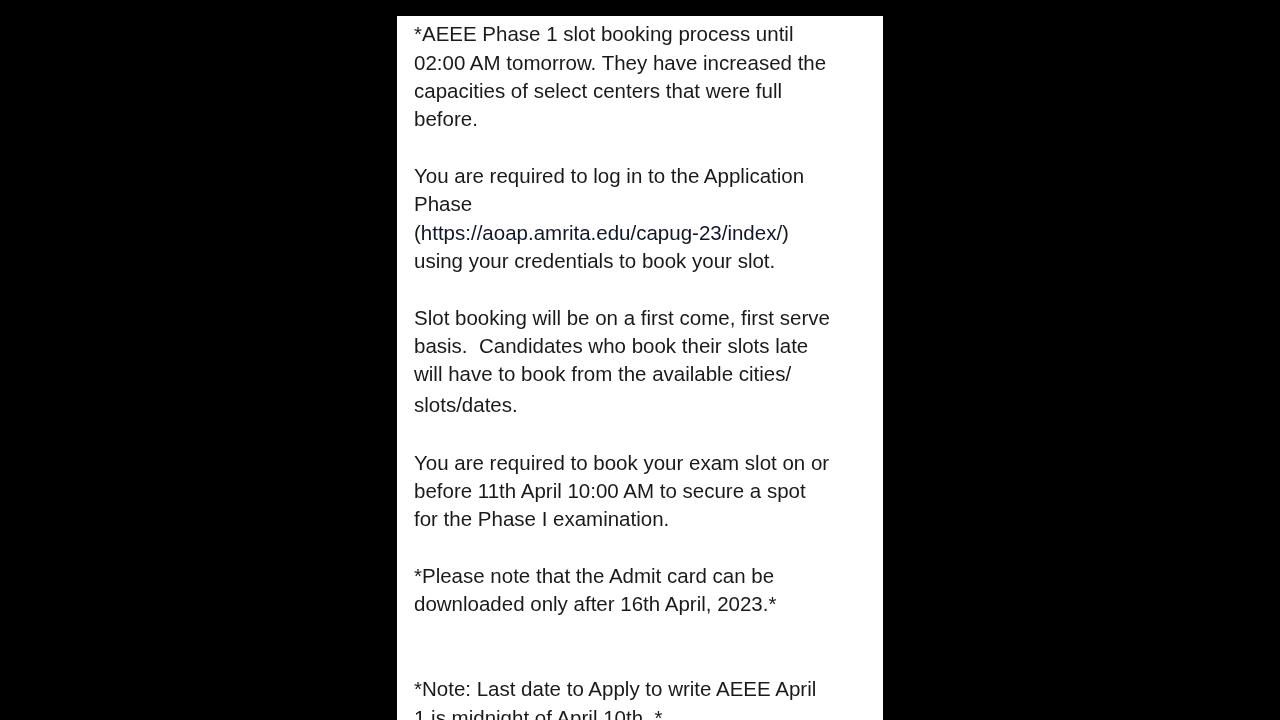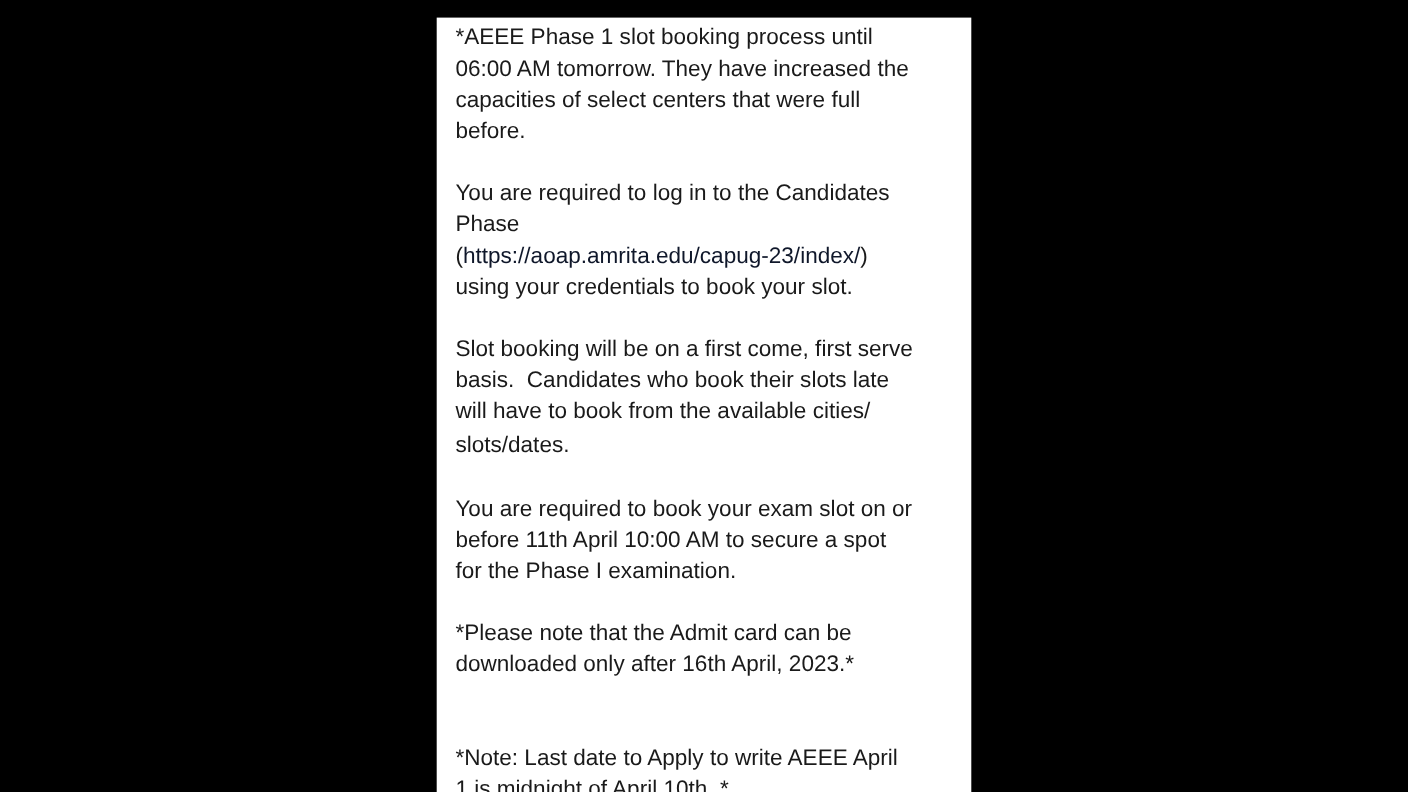--- a/index.html
+++ b/index.html
@@ -30,25 +30,25 @@
       line-height: 28px;
     }
     .link { color: #0f172a; }
   </style>
 </head>
 <body>
 
 <div class="panel">
 
   <div class="line" style="top:4px">*AEEE Phase 1 slot booking process until</div>
-  <div class="line" style="top:33px">06:00 AM tomorrow. They have increased the</div>
+  <div class="line" style="top:33px">02:00 AM tomorrow. They have increased the</div>
   <div class="line" style="top:61px">capacities of select centers that were full</div>
   <div class="line" style="top:89px">before.</div>
 
-  <div class="line" style="top:146px">You are required to log in to the Candidates</div>
+  <div class="line" style="top:146px">You are required to log in to the Application</div>
   <div class="line" style="top:174px">Phase</div>
   <div class="line" style="top:203px">
     <span>(</span><a class="link">https://aoap.amrita.edu/capug-23/index/</a><span>)</span>
   </div>
   <div class="line" style="top:231px">using your credentials to book your slot.</div>
 
   <div class="line" style="top:288px">Slot booking will be on a first come, first serve</div>
   <div class="line" style="top:344px">will have to book from the available cities/</div>
   <div class="line" style="top:316px; white-space:pre">basis.  Candidates who book their slots late</div>
   <div class="line" style="top:375px">slots/dates.</div>

